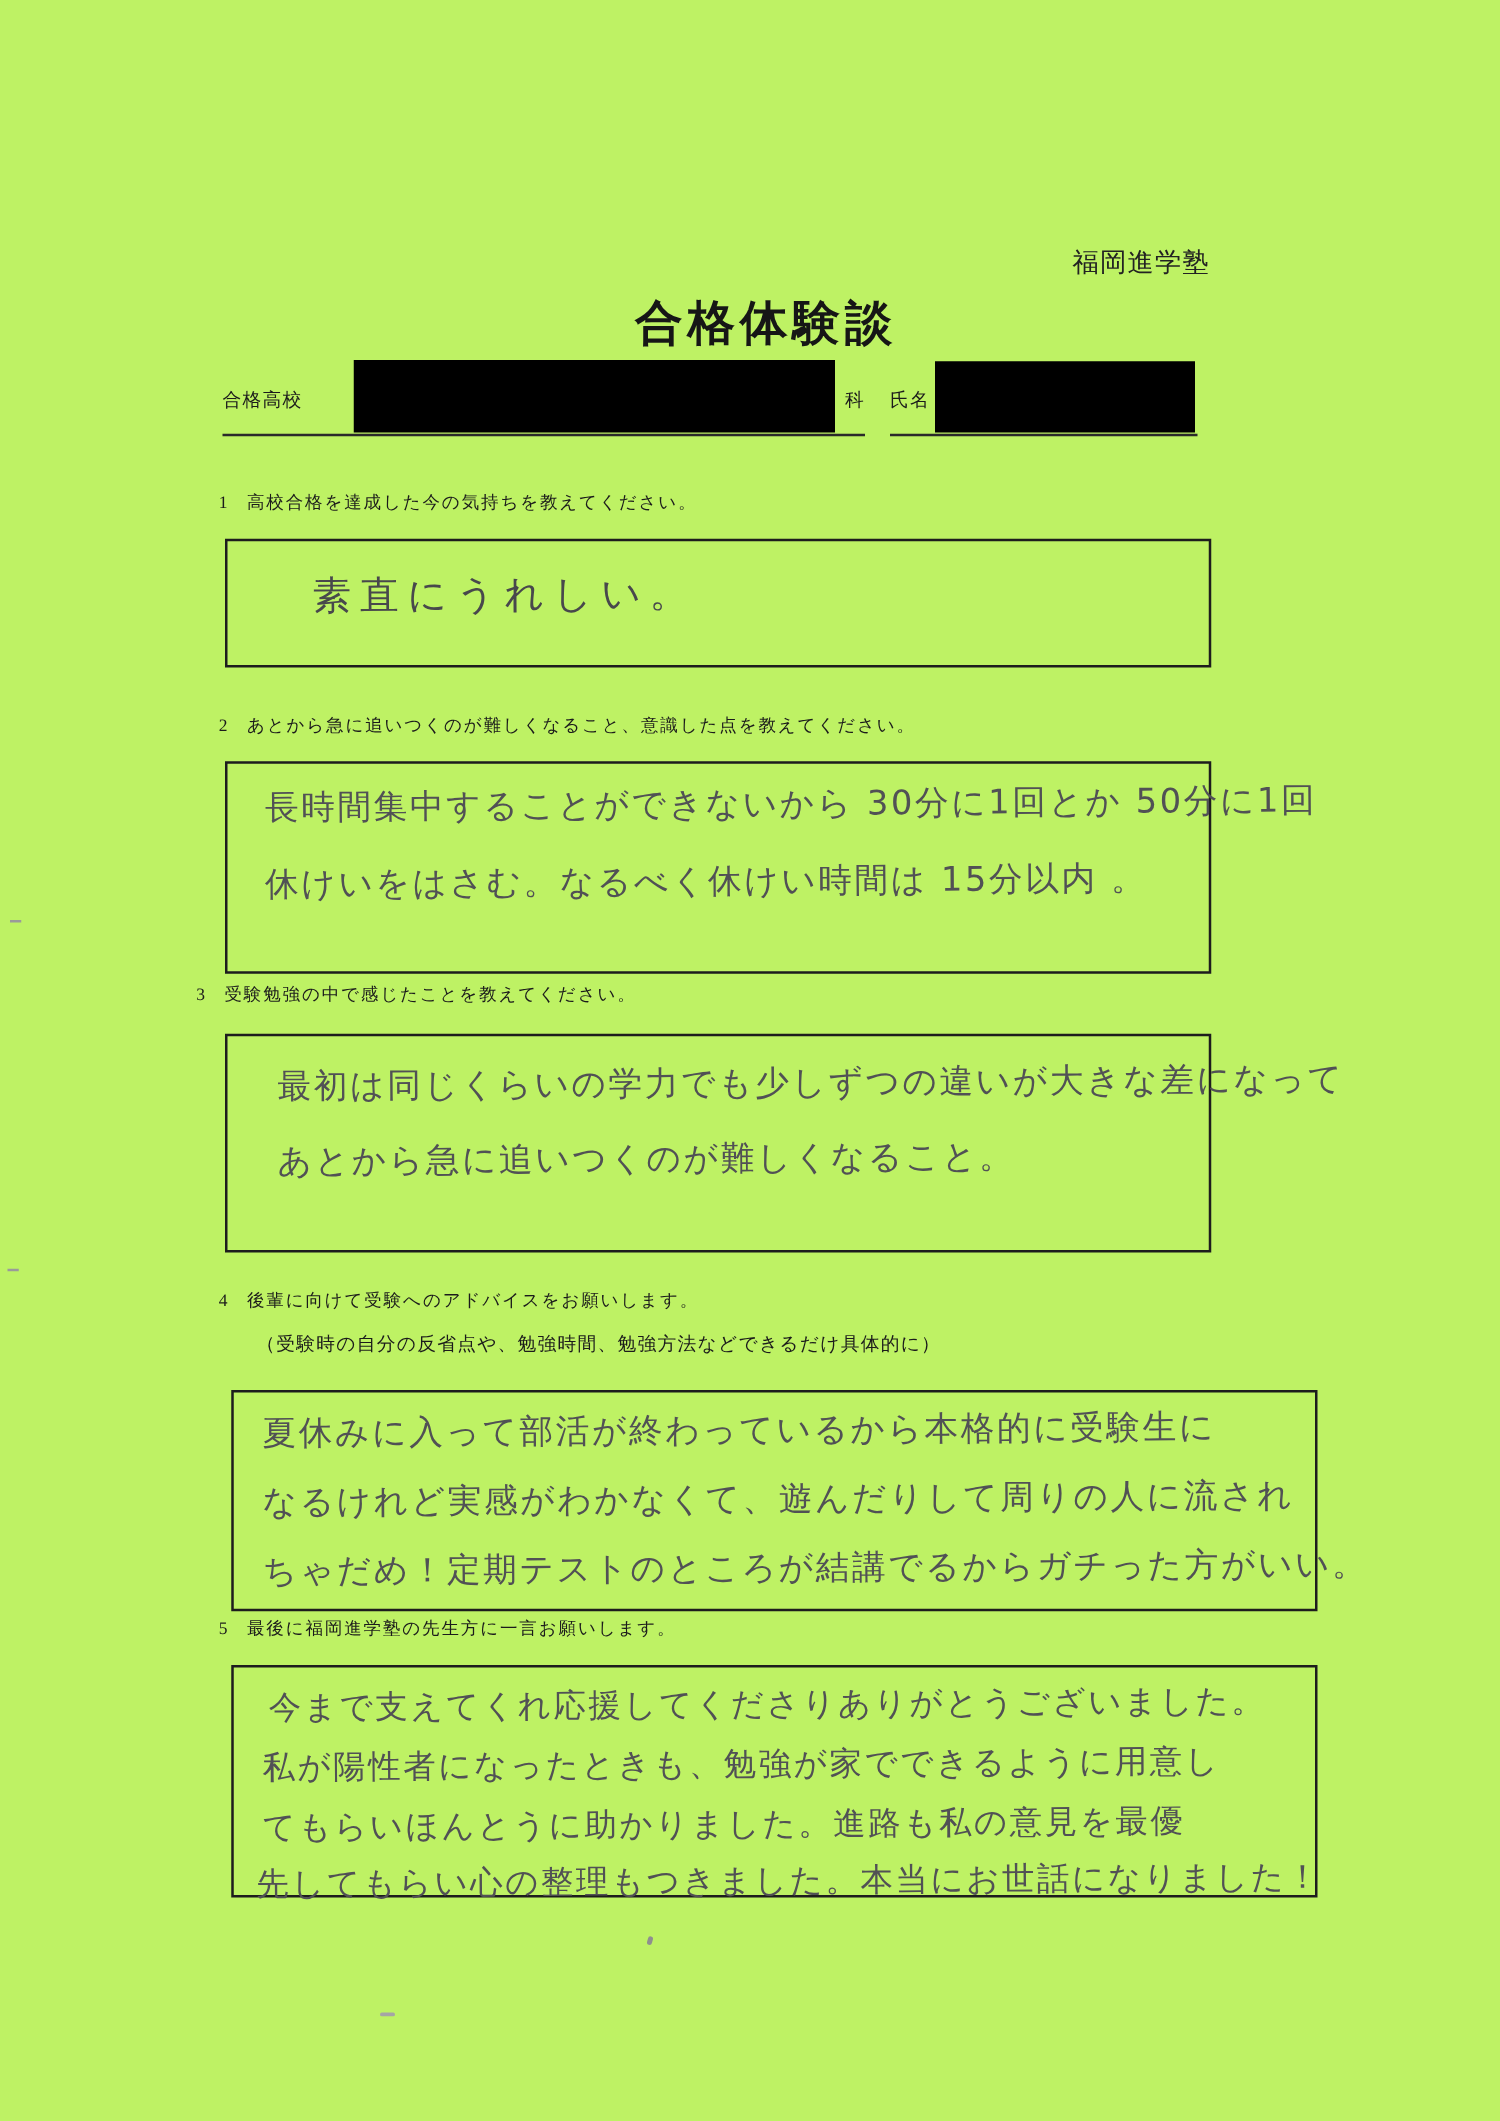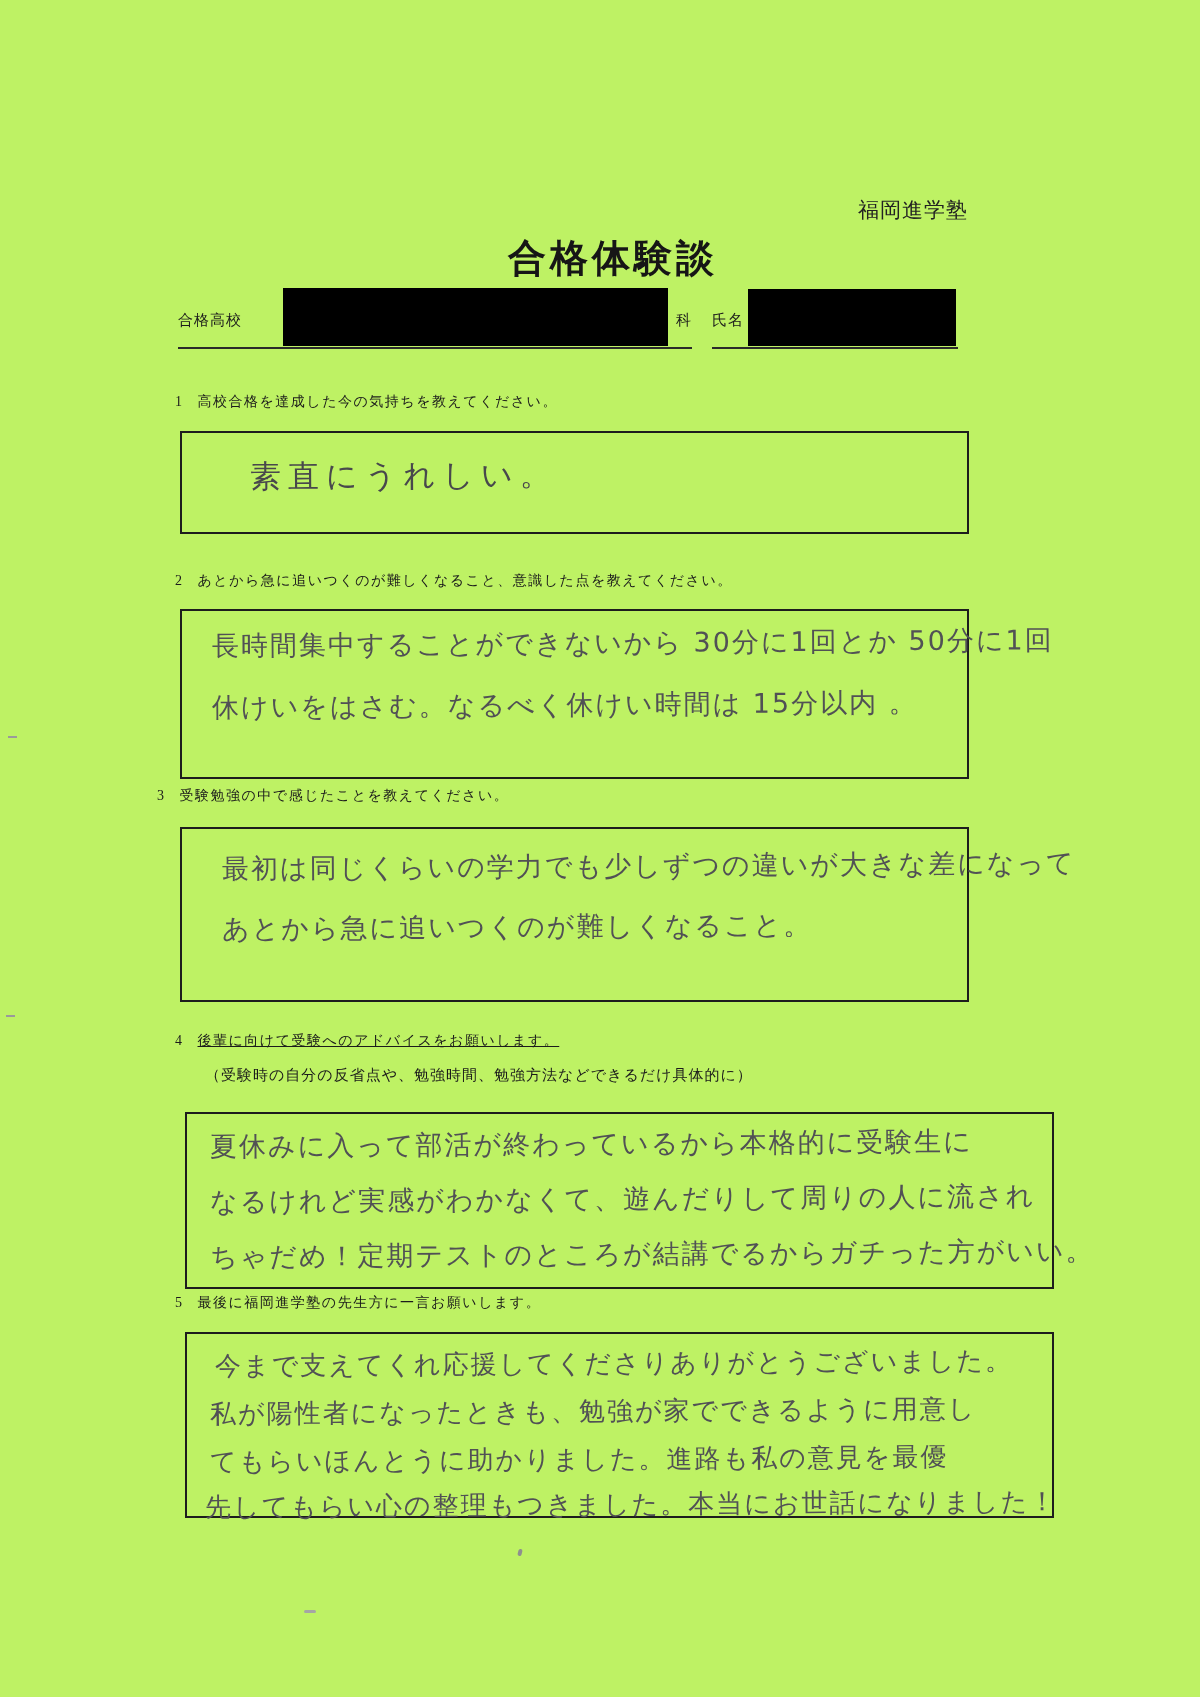--- a/index.html
+++ b/index.html
@@ -37,21 +37,21 @@
     letter-spacing:1.5px;white-space:nowrap;
   }
   .qtext .qnum{display:inline-block;margin-right:14px;}
   .qsub{
     position:absolute;font-size:15px;color:#1b1b1b;
     letter-spacing:1px;white-space:nowrap;
   }
   .q1t{top:393px;left:175px;}
   .q2t{top:572px;left:175px;}
   .q3t{top:787px;left:157px;}
-  .q4t{top:1032px;left:175px;text-decoration:underline;}
+  .q4t{top:1032px;left:175px;}
   .q4s{top:1066px;left:205px;}
   .q5t{top:1294px;left:175px;}
   .abox{position:absolute;border:2px solid #1d1d1d;background:transparent;}
   .box1{top:431px;left:180px;width:785px;height:99px;}
   .box2{top:609px;left:180px;width:785px;height:166px;}
   .box3{top:827px;left:180px;width:785px;height:171px;}
   .box4{top:1112px;left:185px;width:865px;height:173px;}
   .box5{top:1332px;left:185px;width:865px;height:182px;}
   .hw{
     position:absolute;

